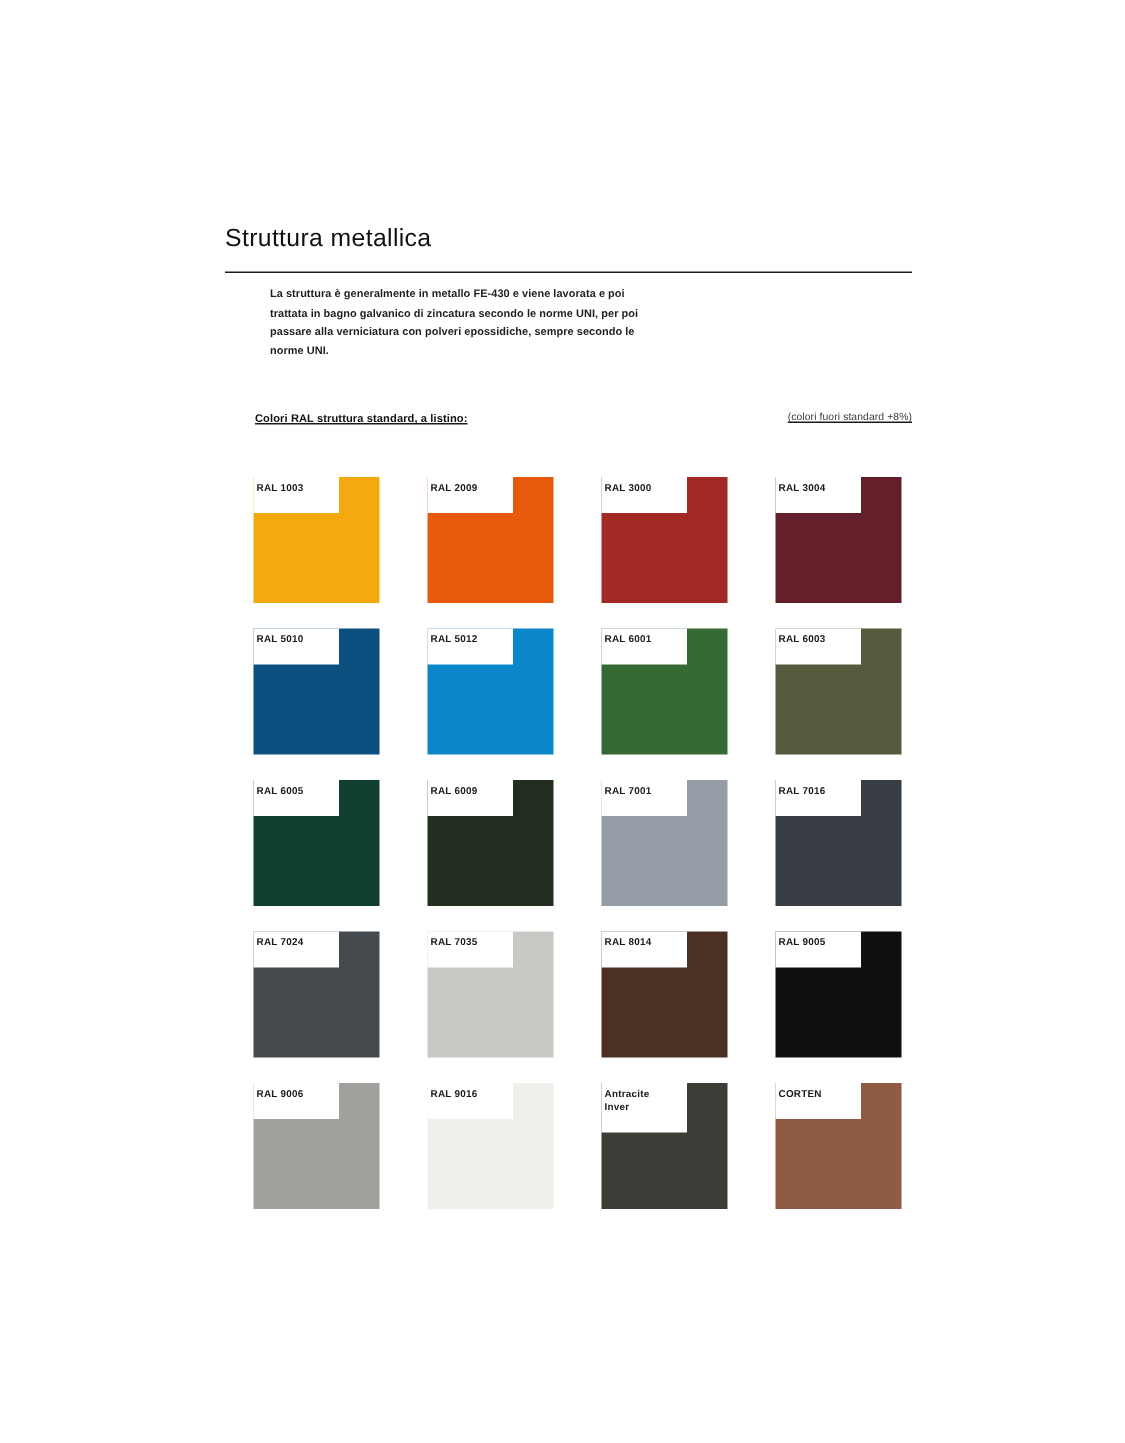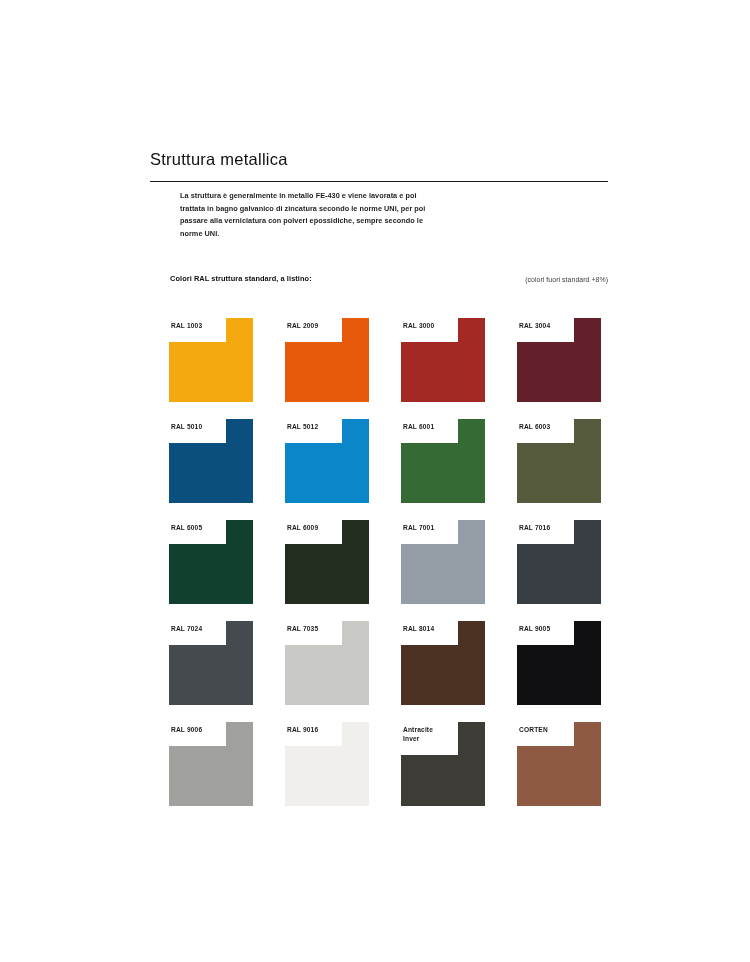--- a/index.html
+++ b/index.html
@@ -65,22 +65,23 @@
   }
   .intro p { margin: 0; }
 
   
   .subtitle-row {
     position: absolute;
     left: 170px;
     top: 274px;
     width: 438px;
     display: flex;
-    align-items: flex-end;
+    align-items: center;
     justify-content: space-between;
+    text-decoration: underline;
   }
   .subtitle {
     font-size: 7.4px;
     font-weight: 700;
     letter-spacing: 0.01em;
     color: #111111;
   }
   .subtitle-note {
     font-size: 6.9px;
     font-weight: 400;

